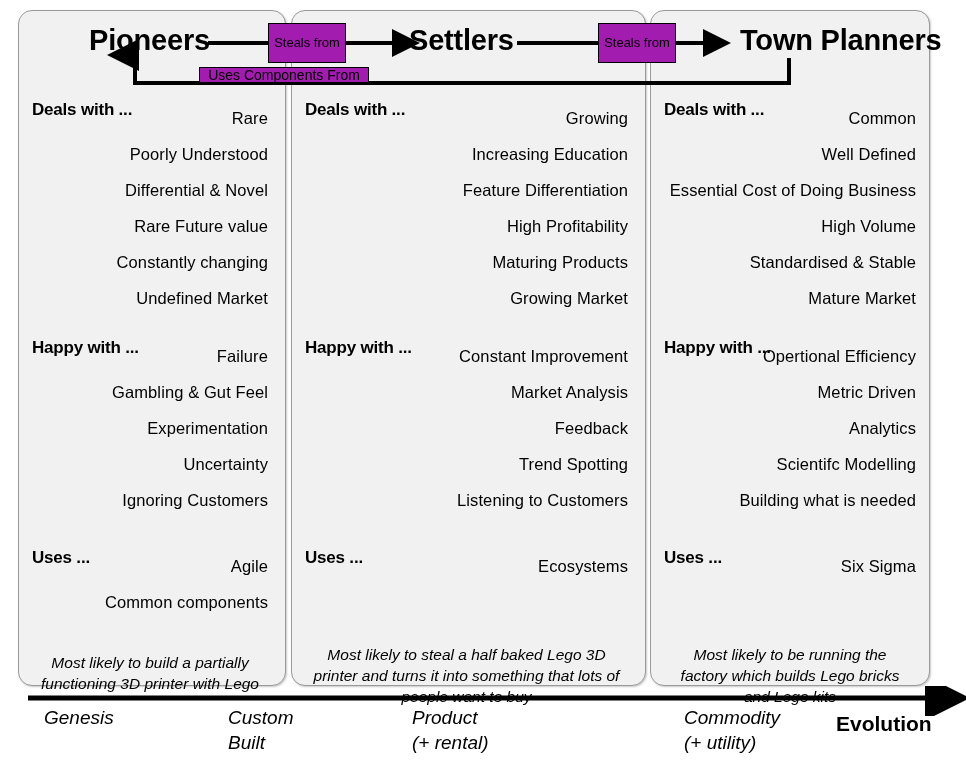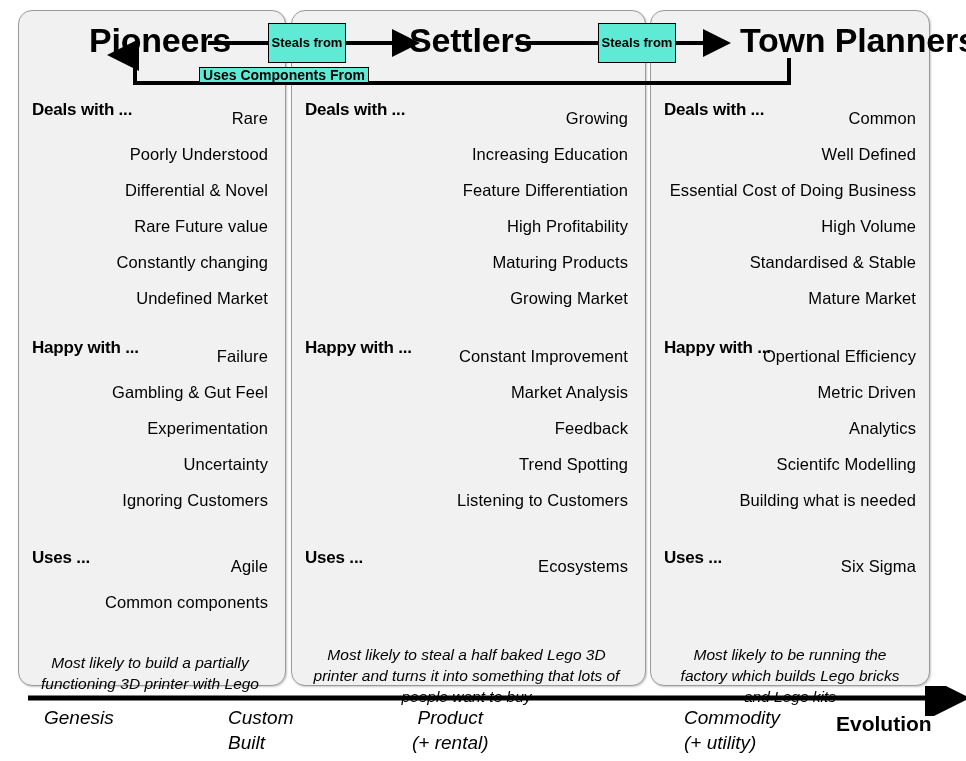--- a/index.html
+++ b/index.html
@@ -34,43 +34,42 @@
     box-shadow: 1px 1px 2px rgba(0,0,0,0.22);
   }
   #panel-pioneers  { left: 18px;  width: 268px; }
   #panel-settlers  { left: 291px; width: 355px; }
   #panel-planners  { left: 650px; width: 280px; }
 
   
   .hdr-title {
     position: absolute;
     font-weight: bold;
-    font-size: 34px;
+    font-size: 29px;
     letter-spacing: -0.2px;
     white-space: nowrap;
     top: 24px;
     line-height: 32px;
   }
   #title-pioneers { left: 89px;  }
   #title-settlers { left: 409px; }
   #title-planners { left: 740px; text-align: right; }
 
   .linkbox {
     position: absolute;
-    background: #5eead4;
+    background: #a21caf;
     border: 1.6px solid #000000;
     font-size: 13px;
     line-height: 14px;
     text-align: center;
     display: flex;
     align-items: center;
     justify-content: center;
     box-sizing: border-box;
     white-space: nowrap;
-    font-weight: bold;
   }
   #box-steals-1 { left: 268px; top: 23px;  width: 78px;  height: 40px; }
   #box-steals-2 { left: 598px; top: 23px;  width: 78px;  height: 40px; }
   #box-uses     { left: 199px; top: 67px;  width: 170px; height: 16px; font-size: 14px; }
 
   
   #flow-svg {
     position: absolute;
     left: 0; top: 0;
     width: 966px; height: 110px;
@@ -137,21 +136,21 @@
   }
   .axis-label {
     position: absolute;
     font-style: italic;
     font-size: 19px;
     line-height: 25px;
     white-space: nowrap;
   }
   #axis-genesis    { left: 44px;  top: 705px; }
   #axis-custom     { left: 228px; top: 705px; }
-  #axis-product    { left: 412px; top: 705px; text-align: center; }
+  #axis-product    { left: 412px; top: 705px; }
   #axis-commodity  { left: 684px; top: 705px; }
   #axis-evolution  {
     position: absolute;
     left: 836px;
     top: 712px;
     font-weight: bold;
     font-style: normal;
     font-size: 21px;
     white-space: nowrap;
     text-align: right;

